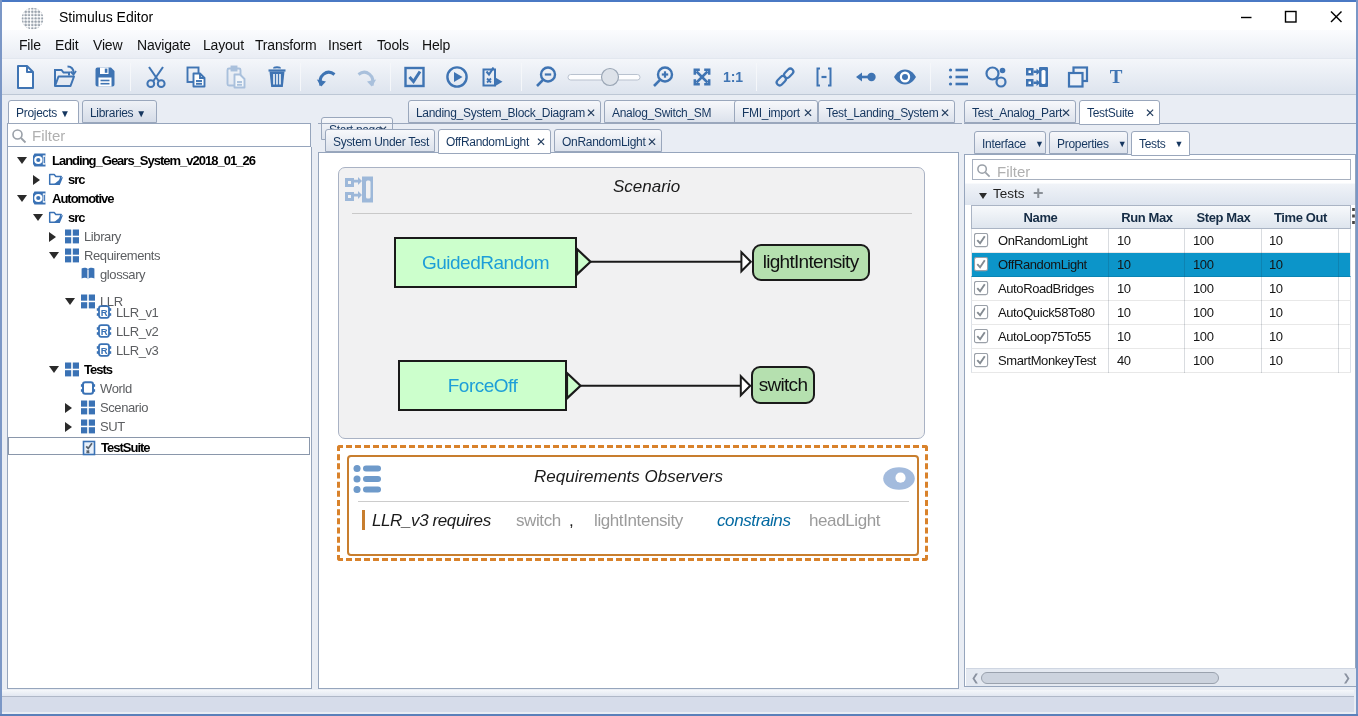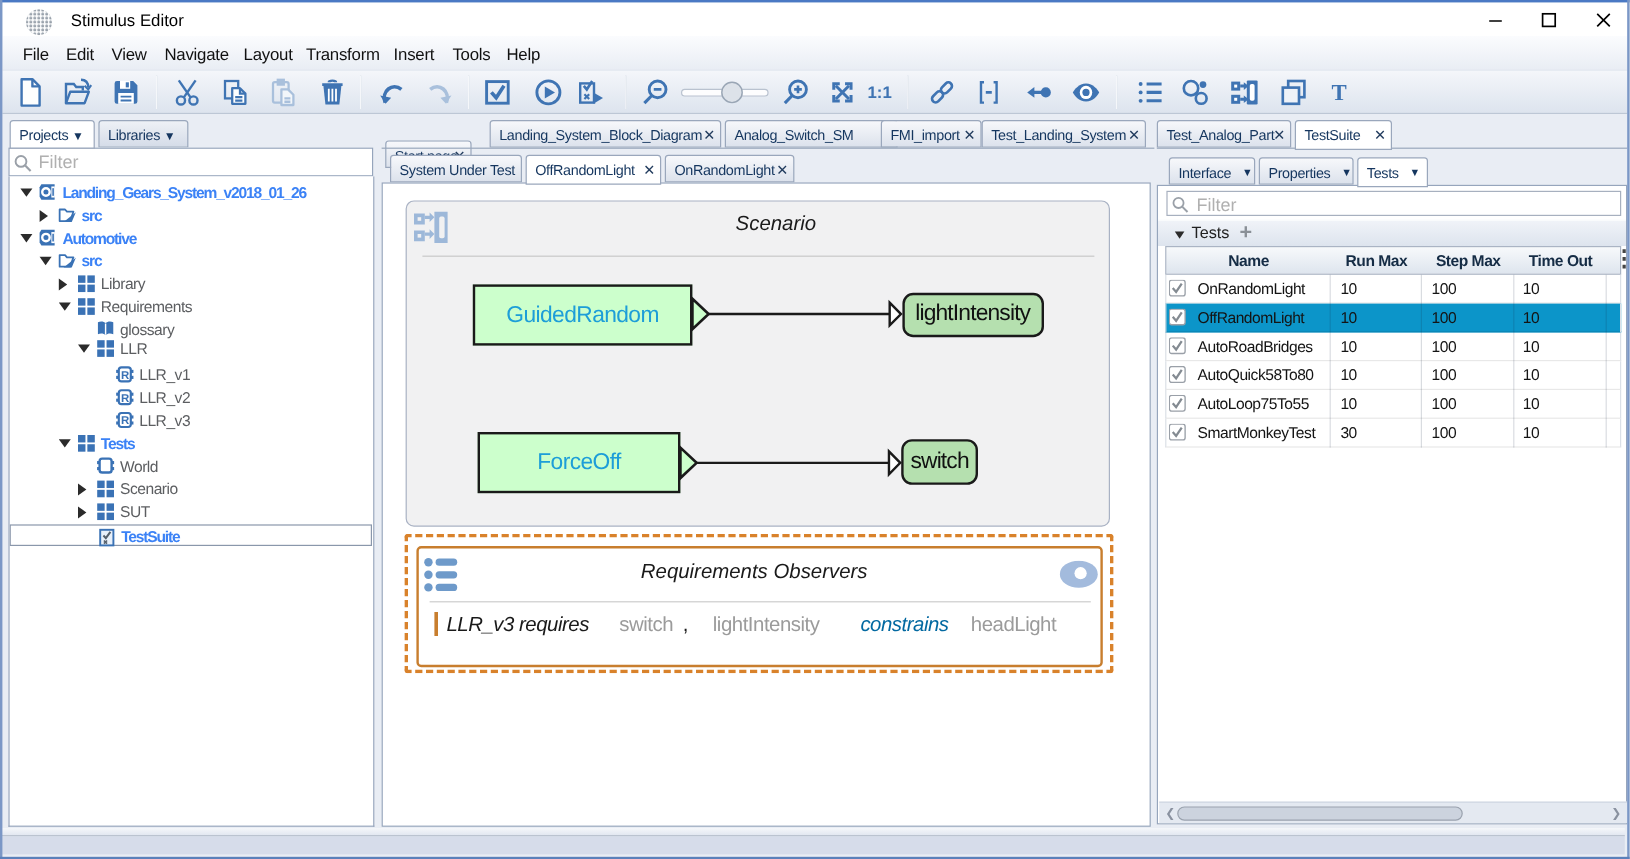--- a/index.html
+++ b/index.html
@@ -27,21 +27,21 @@
 
 .tab { position:absolute; height:23px; border:1px solid #9aa7bc; border-radius:3px 3px 0 0;
   background:linear-gradient(#f7f8fb,#dce2ec); font-size:12px; letter-spacing:-0.3px; color:#15365f;
   padding:5px 0 0 7px; white-space:nowrap; }
 .tab.active { background:#fff; height:25px; z-index:5; }
 .tab .x { position:absolute; right:4px; top:5px; font-size:12px; color:#223c5e; letter-spacing:0; }
 .tabline { position:absolute; height:1px; background:#9aa7bc; }
 #lfilter { position:absolute; left:7px; top:123px; width:304px; height:24px; background:#fff; border:1px solid #96a5bc; }
 #lfilter .ph, .filterbox .ph { position:absolute; left:24px; top:3px; font-size:15px; color:#b0b0b0; }
 .treerow { position:absolute; left:0; width:302px; height:19px; font-size:13px; letter-spacing:-0.4px; color:#5c5e61; white-space:nowrap; }
-.treerow b { color:#3b82f6; letter-spacing:-1px; }
+.treerow b { color:#000000; letter-spacing:-1px; }
 .treerow .tt { position:absolute; top:2px; }
 .ticon { position:absolute; top:1px; width:16px; height:16px; }
 .arr { position:absolute; }
 .arr { position:absolute; width:0; height:0; }
 .arr.down { border-left:5px solid transparent; border-right:5px solid transparent; border-top:7px solid #2b2b2b; }
 .arr.right { border-top:5px solid transparent; border-bottom:5px solid transparent; border-left:7px solid #2b2b2b; }
 
 #canvas { position:absolute; left:318px; top:152px; width:641px; height:537px; background:#fff; border:1px solid #96a5bc; }
 .gblock { background:#ccffcc; border:2.2px solid #1a1a1a; font-size:19px; letter-spacing:-0.5px; color:#1d9ed8;
   display:flex; align-items:center; justify-content:center; }
@@ -376,21 +376,21 @@
           </svg>
           <span style="left:92px" class="tt">glossary</span>
         </div>
       <div class="treerow" style="top:99px">
           <i class="arr down" style="left:41px;top:6px"></i>
           <svg class="ticon" style="left:56px">
             <use href="#i-grid"></use>
           </svg>
           <span style="left:76px" class="tt">Requirements</span>
         </div>
-      <div class="treerow" style="top:134px">
+      <div class="treerow" style="top:145px">
           <i class="arr down" style="left:57px;top:6px"></i>
           <svg class="ticon" style="left:72px">
             <use href="#i-grid"></use>
           </svg>
           <span style="left:92px" class="tt">LLR</span>
         </div>
       <div class="treerow" style="top:156px">
           <svg class="ticon" style="left:88px">
             <use href="#i-chipr"></use>
           </svg>
@@ -597,21 +597,21 @@
             <span class="cell" style="left:26px">AutoLoop75To55</span>
             <span class="cell" style="left:145px">10</span>
             <span class="cell" style="left:221px">100</span>
             <span class="cell" style="left:297px">10</span>
           </div>
         <div class="trow" style="top:144px">
             <svg class="cbox">
               <use href="#i-check"></use>
             </svg>
             <span class="cell" style="left:26px">SmartMonkeyTest</span>
-            <span class="cell" style="left:145px">30</span>
+            <span class="cell" style="left:145px">40</span>
             <span class="cell" style="left:221px">100</span>
             <span class="cell" style="left:297px">10</span>
           </div>
       </div>
 
       <div class="abs" style="left:1px; top:513px; width:390px; height:18px; background:#e4e9f1; border-top:1px solid #cfd6e2;">
         <span class="abs" style="left:5px; top:3px; font-size:10px; color:#8a92a0">❮</span>
         <span class="abs" style="right:5px; top:3px; font-size:10px; color:#8a92a0">❯</span>
         <div class="abs" style="left:15px; top:2.5px; width:238px; height:12px; background:#ccd3de; border:1px solid #9aa2ae; border-radius:7px"></div>
       </div>

